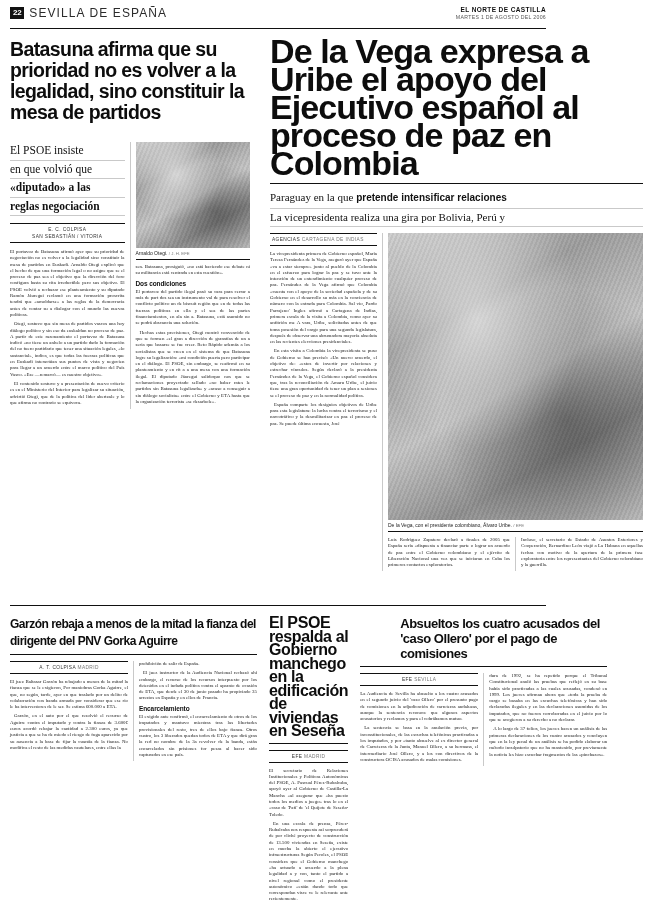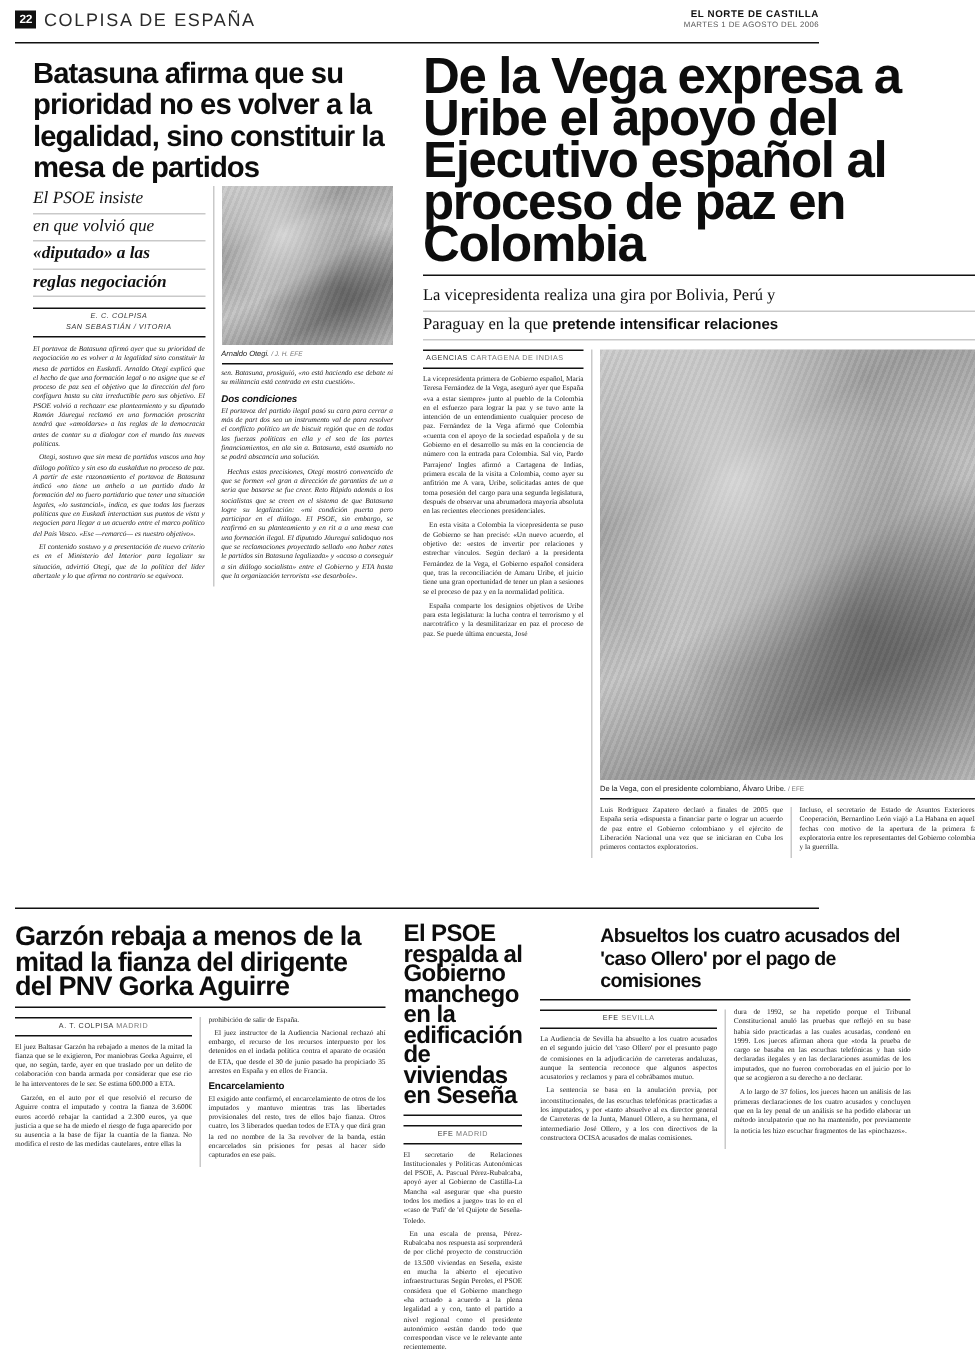--- a/index.html
+++ b/index.html
@@ -36,21 +36,21 @@
   }
   .paper-date {
     font-family:"Liberation Sans", sans-serif;
     font-size:5.2px; letter-spacing:0.3px; color:#555; margin-top:1px;
   }
 
   .rule-top { border-top:1px solid #111; margin: 2px 10px 0 10px; }
 
   
   .main {
-    display:flex; padding: 0 22px; margin-top:6px;
+    display:flex; padding: 0 10px; margin-top:6px;
     height: 570px;
   }
   .left-block { width:248px; padding-right:8px; }
   .vdiv { width:1px; background:#bbb; margin:0 6px; }
   .right-block { flex:1; }
 
   
   h1.hl-left {
     font-family:"Liberation Sans", sans-serif; font-weight:bold;
     font-size:19.5px; line-height:21px; letter-spacing:-0.6px;
@@ -120,56 +120,56 @@
   .section-rule { border-top:1px solid #111; margin: 0 10px; }
   .bottom {
     display:flex; padding: 0 10px; margin-top:8px;
   }
   .bcol-a { width:248px; }
   .bcol-b { width:134px; }
   .bcol-c { flex:1; }
 
   h2.hl2 {
     font-family:"Liberation Sans", sans-serif; font-weight:bold;
-    font-size:18px; line-height:16.5px; letter-spacing:-0.5px;
+    font-size:12px; line-height:16.5px; letter-spacing:-0.5px;
     margin:2px 0 0 0; color:#0d0d0d;
   }
   h2.hl2.small {
     font-size:16px; line-height:13.5px; letter-spacing:-0.4px;
   }
   h2.hl2.med {
     font-size:13px; line-height:15px; letter-spacing:-0.45px;margin-left:40px;
   }
   .hl2-rule { border-bottom:1px solid #111; margin-top:5px; }
 
   .foot-sep { width:1px; background:#bbb; margin:0 6px; }
 </style>
 </head>
 <body>
 
 <div class="page">
 
   <div class="masthead">
     <div class="mast-left">
       <span class="page-num">22</span>
-      <span class="section-name">COLPISA DE ESPAÑA</span>
+      <span class="section-name">SEVILLA DE ESPAÑA</span>
     </div>
     <div class="mast-right">
       <div class="paper-title">EL NORTE DE CASTILLA</div>
       <div class="paper-date">MARTES 1 DE AGOSTO DEL 2006</div>
     </div>
   </div>
   <div class="rule-top"></div>
 
   <div class="main">
 
     <div class="left-block">
       <h1 class="hl-left">Batasuna afirma que su prioridad no es volver a la legalidad, sino constituir la mesa de partidos</h1>
 
-      <div class="cols2" style="margin-top:1px;font-style:italic;">
+      <div class="cols2" style="margin-top:19px;">
         <div class="col" style="width:118px;">
           <div class="sub-left" style="margin-top:0;">
             <div>El PSOE insiste</div>
             <div>en que volvió que</div>
             <div style="font-weight:bold;">«diputado» a las</div>
             <div style="font-weight:bold;">reglas negociación</div>
           </div>
           <div class="byline">
             <div>E. C. COLPISA</div>
             <div>SAN SEBASTIÁN / VITORIA</div>
@@ -199,22 +199,22 @@
       </div>
     </div>
 
     <div class="vdiv"></div>
 
     <div class="right-block">
       <h1 class="hl-main">De la Vega expresa a Uribe el apoyo del Ejecutivo español al proceso de paz en Colombia</h1>
       <div class="hl-main-rule"></div>
 
       <div class="sub-main">
+        <div><span>Paraguay en la que </span><b>pretende intensificar relaciones</b></div>
         <div>La vicepresidenta realiza una gira por Bolivia, Perú y</div>
-        <div><span>Paraguay en la que </span><b>pretende intensificar relaciones</b></div>
       </div>
 
       <div class="cols3" style="margin-top:6px;">
         <div style="width:107px;">
           <div class="byline left-align" style="margin-top:0;">
             <span>AGENCIAS</span>
             <span style="color:#777;">CARTAGENA DE INDIAS</span>
           </div>
           <div class="col" style="margin-top:5px;">
             <p class="first">La vicepresidenta primera de Gobierno español, María Teresa Fernández de la Vega, aseguró ayer que España «va a estar siempre» junto al pueblo de la Colombia en el esfuerzo para lograr la paz y se tuvo ante la intención de un entendimiento cualquier proceso de paz. Fernández de la Vega afirmó que Colombia «cuenta con el apoyo de la sociedad española y de su Gobierno en el desarrollo su más en la conciencia de número con la entrada para Colombia. Sal vio, Pardo Parrajeno' Ingles afirmó a Cartagena de Indias, primera escala de la visita a Colombia, como ayer su anfitrión me A vara, Uribe, solicitadas antes de que toma posesión del cargo para una segunda legislatura, después de observar una abrumadora mayoría absoluta en las recientes elecciones presidenciales.</p>

